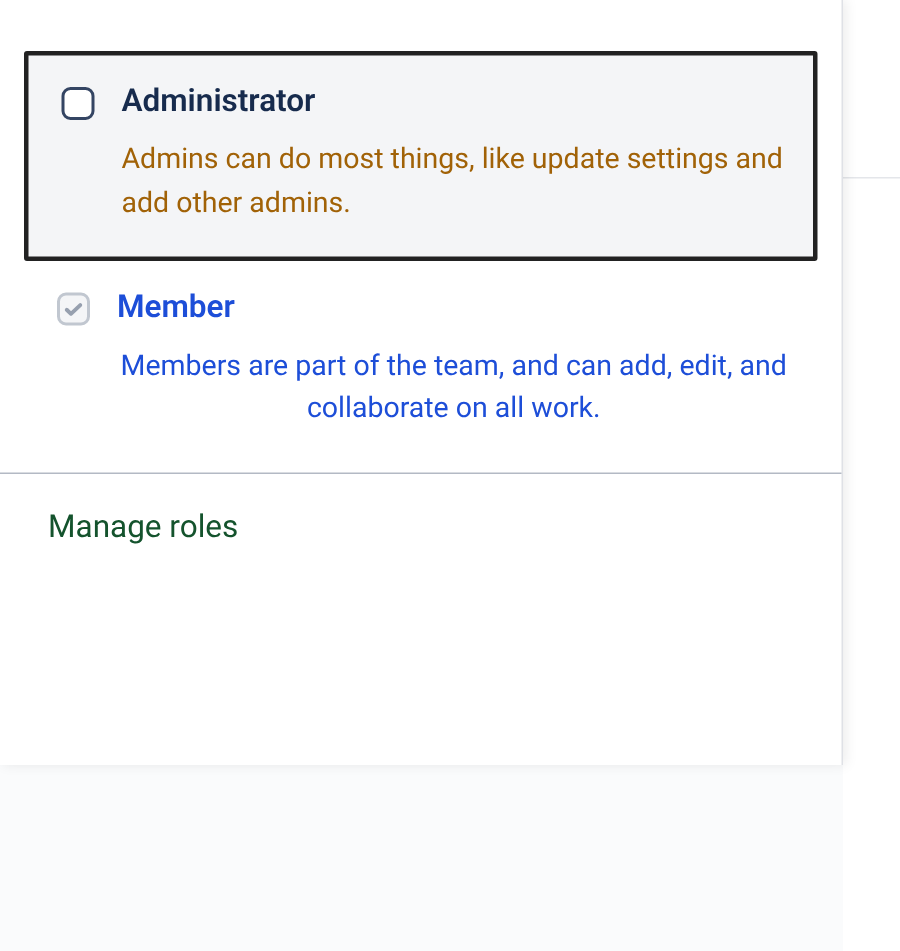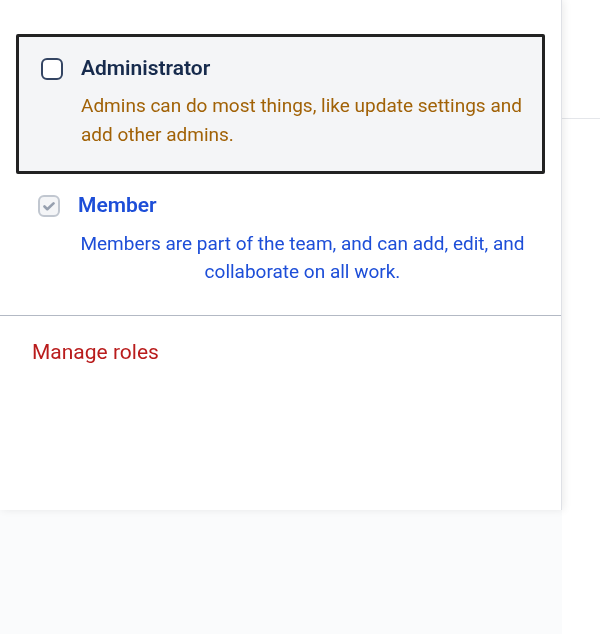--- a/index.html
+++ b/index.html
@@ -85,21 +85,21 @@
     text-align: center;
   }
   .divider {
     border: none;
     border-top: 1px solid #b3b9c4;
     margin: 10px 0 0 0;
   }
   .manage-roles {
     padding: 24px 32px;
     font-size: 21px;
-    color: #b91c1c;
+    color: #14532d;
     cursor: pointer;
   }
   
   .bg-strip {
     position: absolute;
     right: 0; top: 0;
     width: 38px; height: 634px;
     background: #fff;
   }
   .bg-strip .bg-line {

